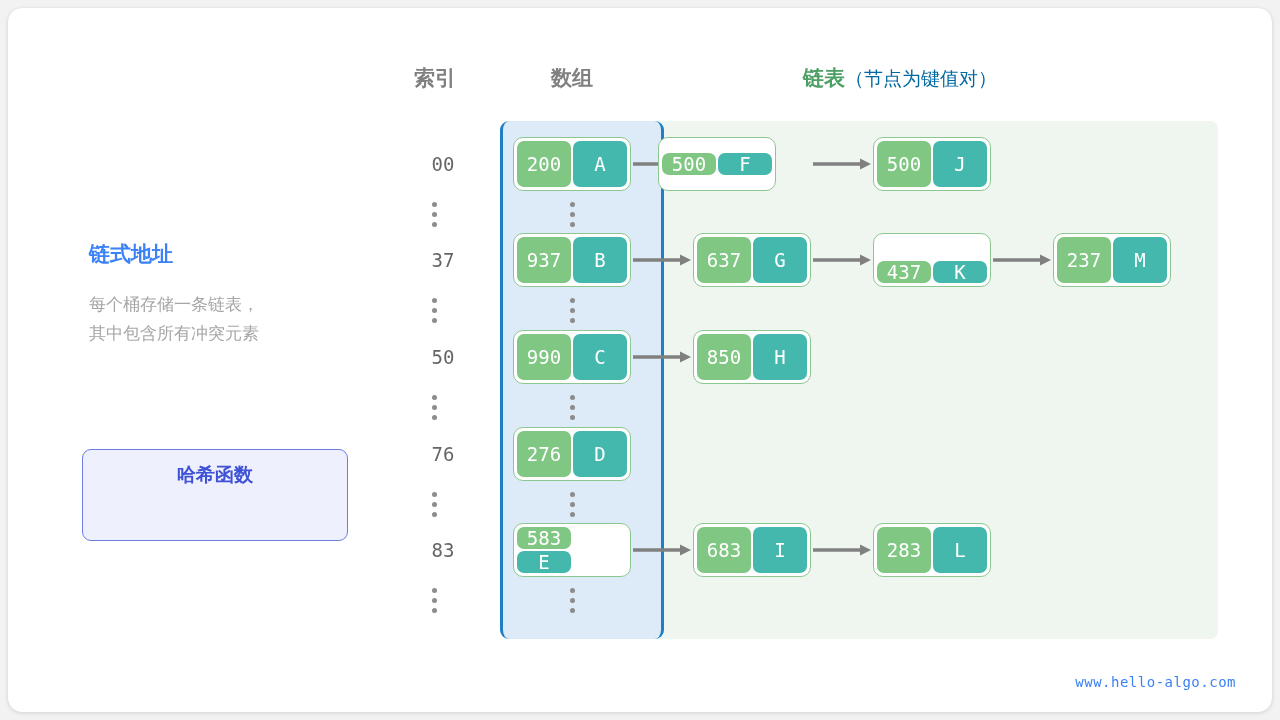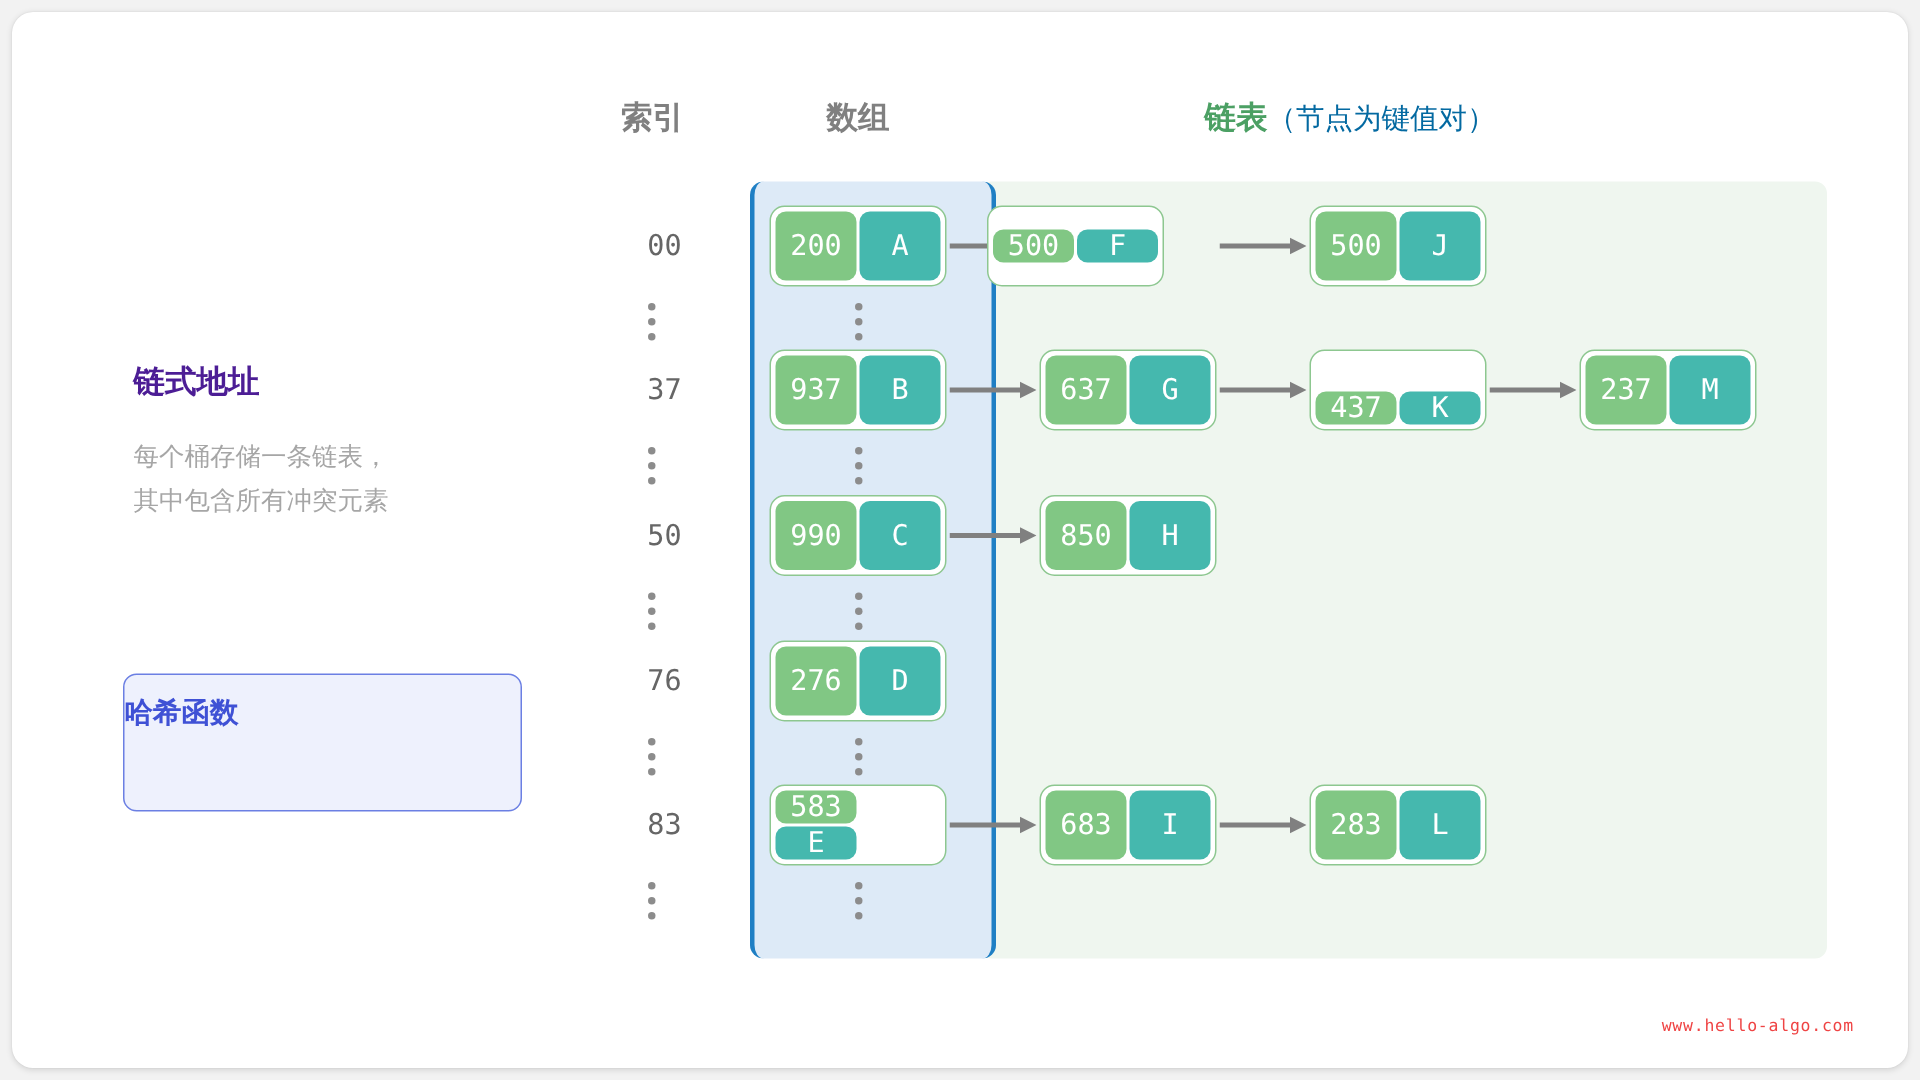--- a/index.html
+++ b/index.html
@@ -43,21 +43,21 @@
   #hdr-list  { left: 795px; top: 56px; }
   #hdr-list .ll-main { color: #4ca064; font-weight: bold; font-size: 21px; }
   #hdr-list .ll-sub  { color: #0369a1; font-weight: normal; font-size: 19px; }
 
   
   #desc-title {
     position: absolute;
     left: 81px; top: 232px;
     font-size: 21px;
     font-weight: bold;
-    color: #4c1d95;
+    color: #3b82f6;
     white-space: nowrap;
   }
   #desc-body {
     position: absolute;
     left: 81px; top: 282px;
     font-size: 17px;
     line-height: 29px;
     color: #a6a6a6;
     white-space: pre-line;
   }
@@ -68,21 +68,21 @@
     left: 74px; top: 441px;
     width: 266px; height: 92px;
     background: #eef1fd;
     border: 1.6px solid #6b7fe3;
     border-radius: 9px;
     box-sizing: border-box;
   }
   #hash-title {
     position: absolute;
     left: 0; right: 0; top: 12px;
-    text-align: left;
+    text-align: center;
     font-size: 19px;
     font-weight: bold;
     color: #3f51d5;
   }
   #hash-formula {
     position: absolute;
     left: 0; right: 0; top: 46px;
     text-align: center;
     font-size: 19px;
     font-family: "DejaVu Sans Mono", "Liberation Mono", monospace;
@@ -345,18 +345,18 @@
           <i></i>
           <i></i>
         </div>
         <div class="dots" style="left: 562px; top: 580px;">
           <i></i>
           <i></i>
           <i></i>
         </div>
       </div>
 
-    <div id="footer" style="position:absolute;right:36px;bottom:22px;font-size:11px;
+    <div id="footer" style="position:absolute;right:36px;bottom:22px;font-size:14px;
                 font-family:'DejaVu Sans Mono','Liberation Mono',monospace;
-                color:#ef4444;letter-spacing:0.5px;">www.hello-algo.com</div>
+                color:#3b82f6;letter-spacing:0.5px;">www.hello-algo.com</div>
 
   </div>
 </div>
 
 </body></html>

